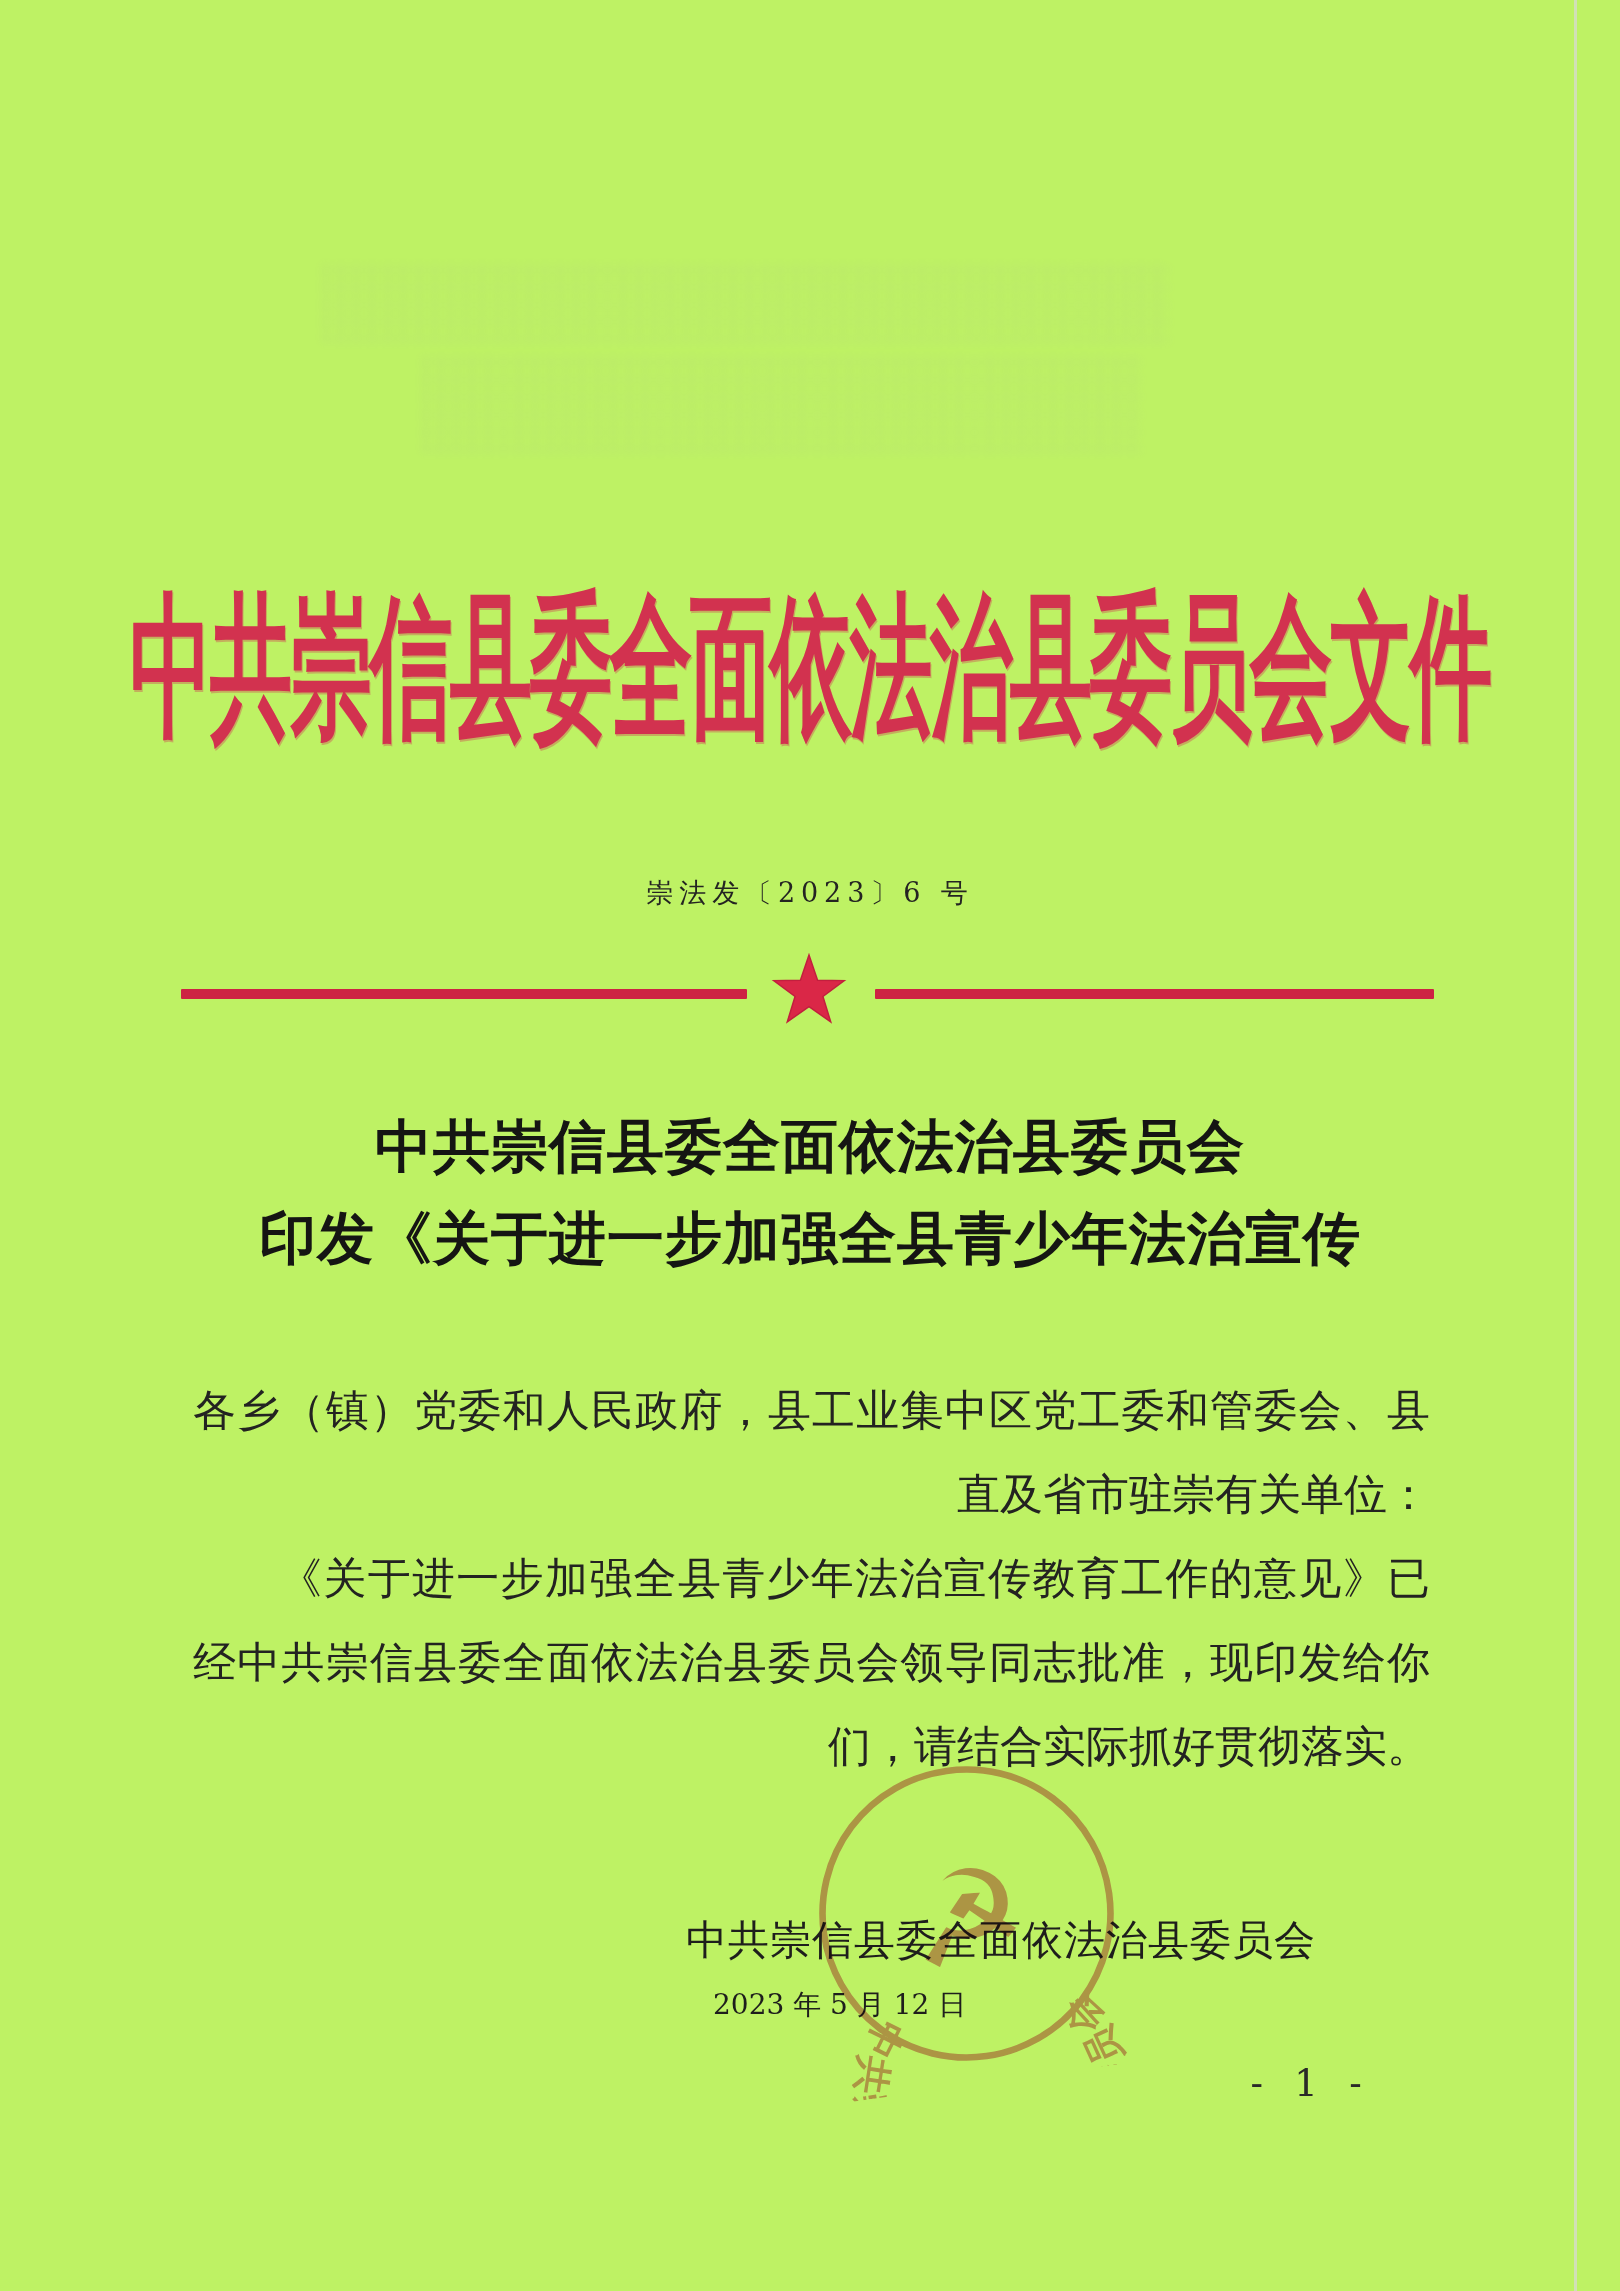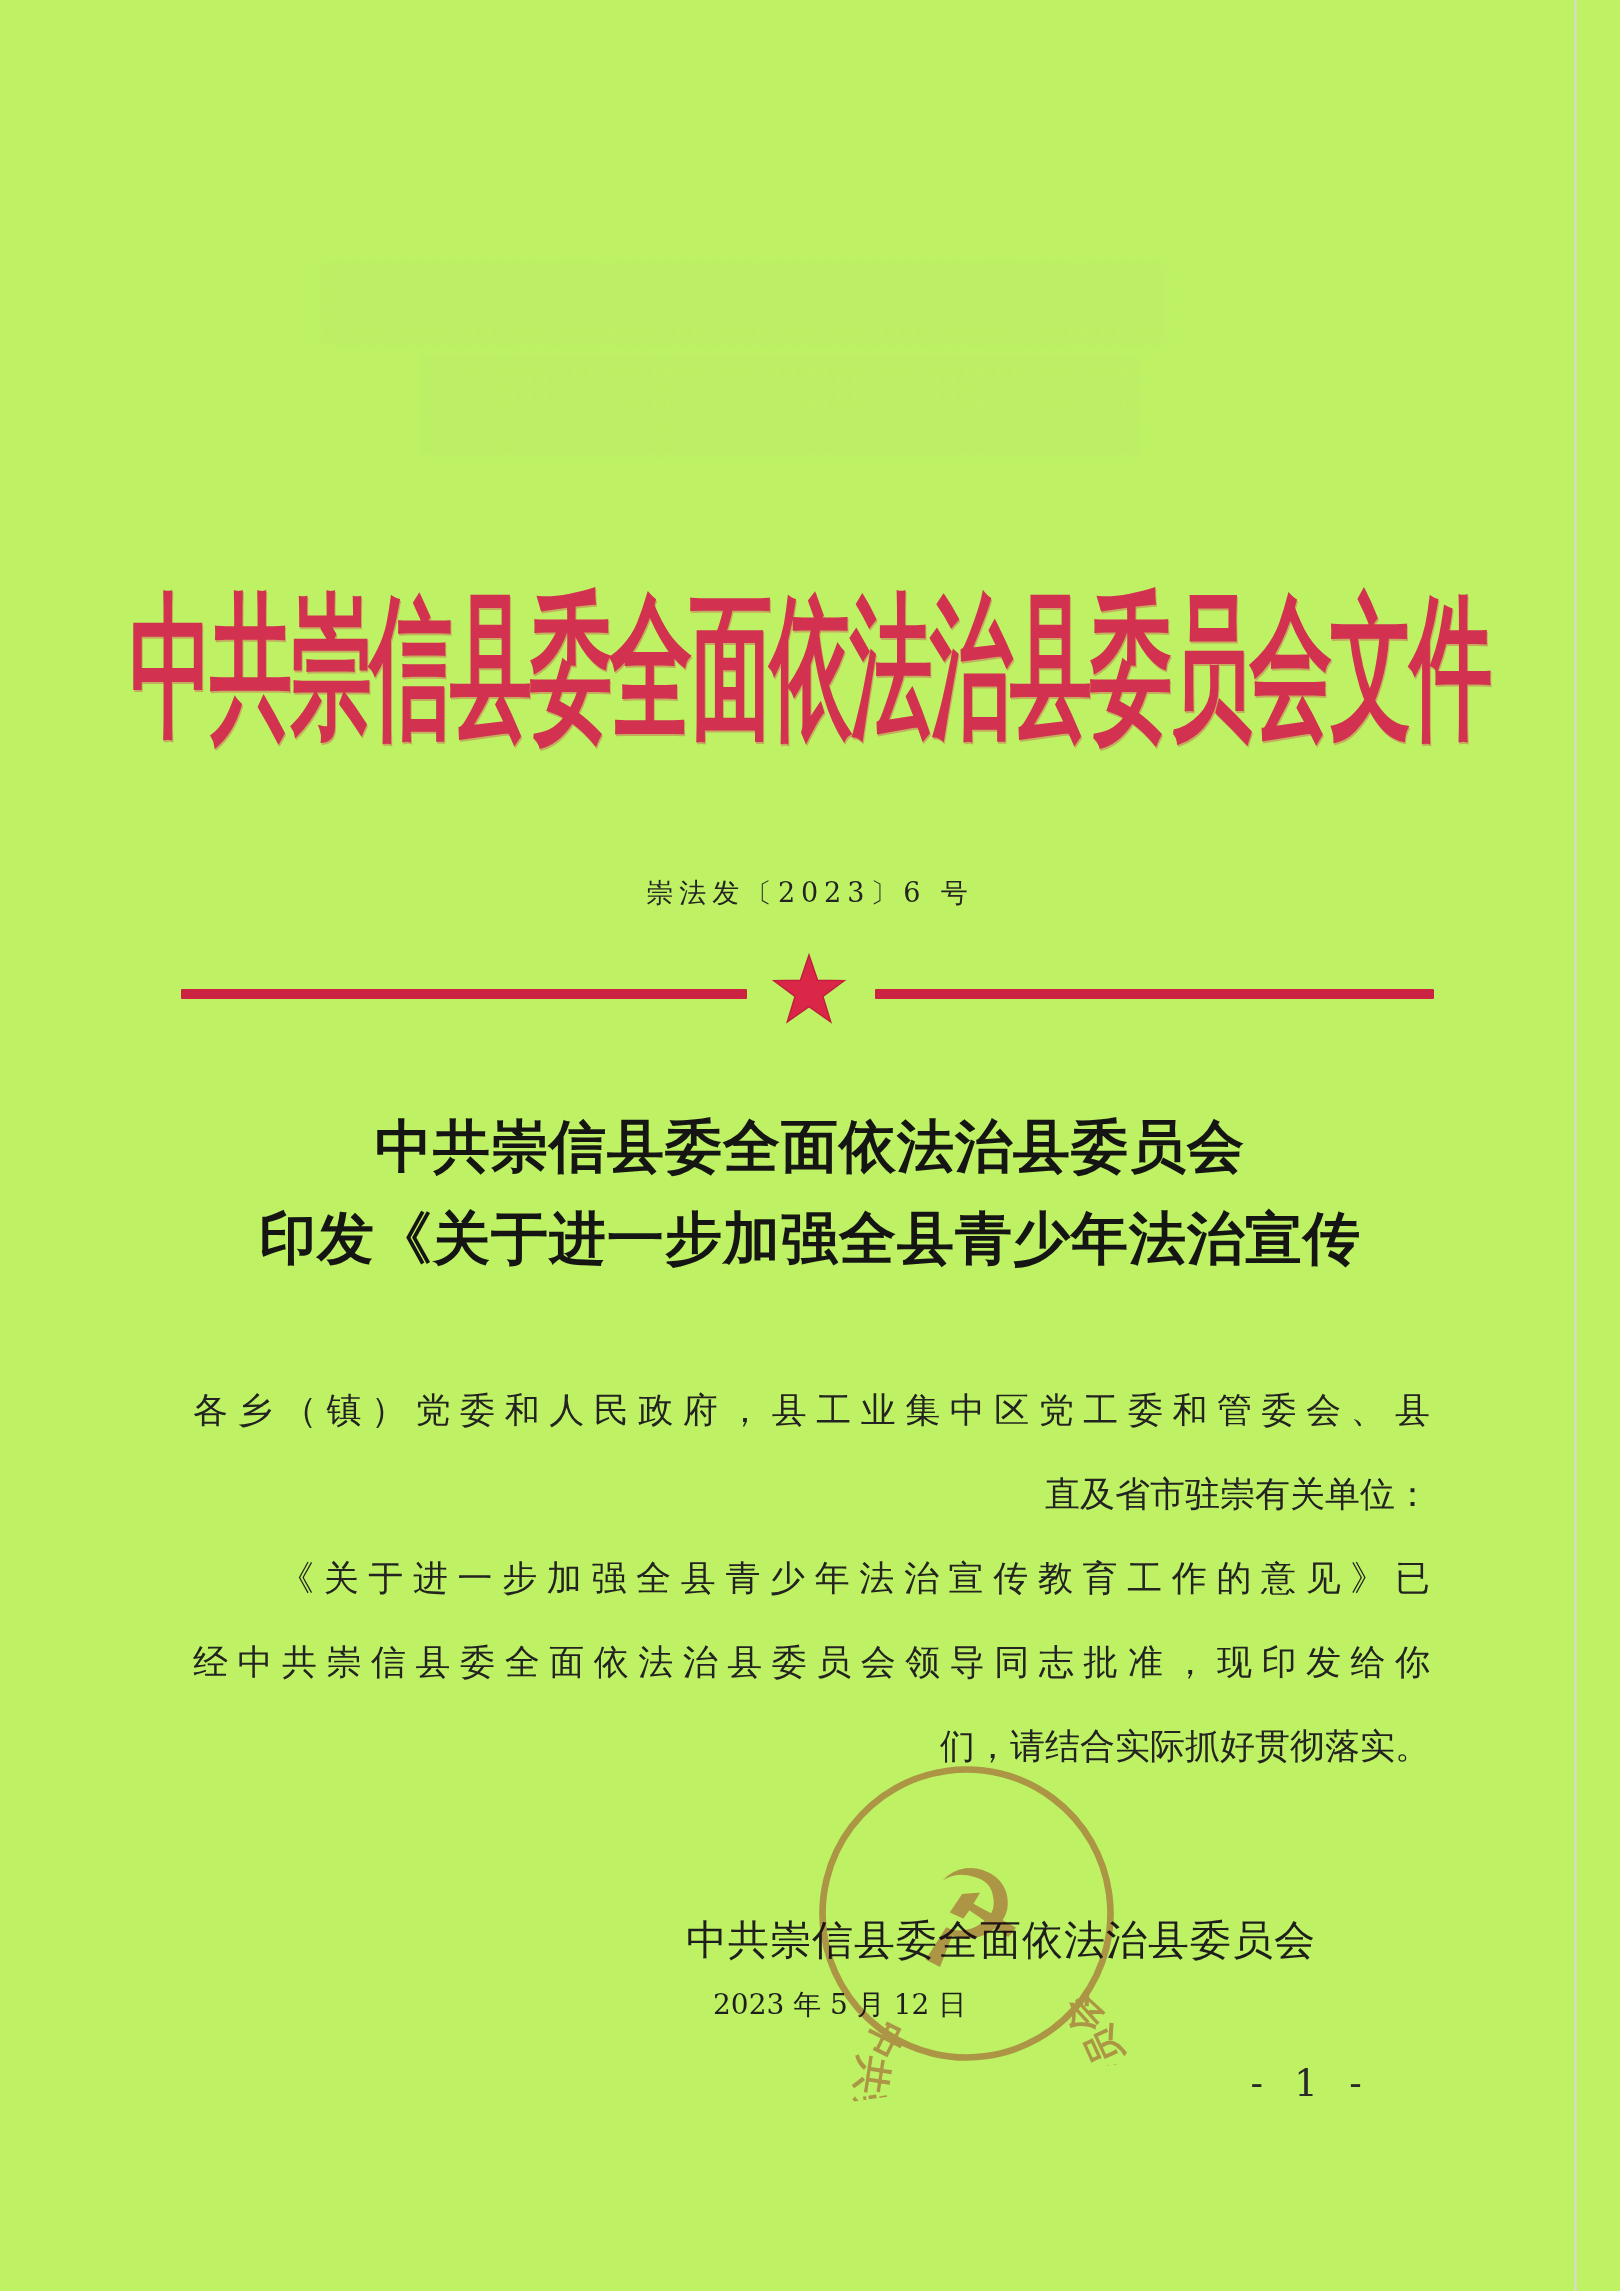--- a/index.html
+++ b/index.html
@@ -55,21 +55,21 @@
   
   .title{
     position:absolute;left:0;top:1100px;width:100%;
     text-align:center;font-weight:700;font-size:57px;line-height:92px;
     color:#151513;letter-spacing:1px;
   }
 
   
   .body{
     position:absolute;left:193px;top:1368px;width:1237px;
-    font-size:35px;line-height:84px;color:#232321;
+    font-size:43px;line-height:84px;color:#232321;
   }
   .bline{width:100%;white-space:nowrap;text-align:right;}
   .jline{text-align:justify;text-align-last:justify;white-space:normal;}
   .indent{padding-left:86px;}
 
   
   .signature{
     position:absolute;left:686px;top:1913px;width:568px;
     text-align:center;font-size:41px;letter-spacing:1px;color:#1e1e1c;
     white-space:nowrap;

